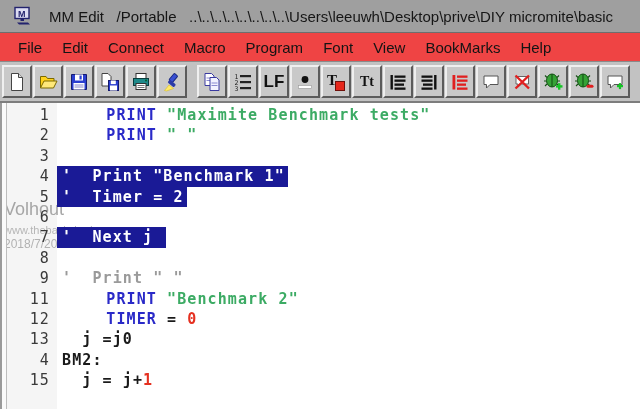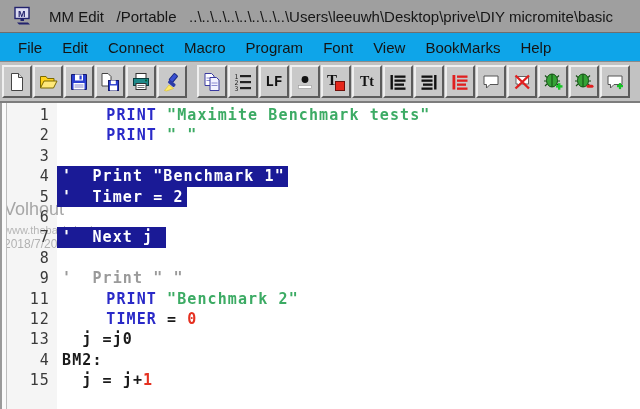--- a/index.html
+++ b/index.html
@@ -7,34 +7,34 @@
   .window{position:relative;width:640px;height:409px;overflow:hidden;
     font-family:"Liberation Sans",sans-serif;background:#fff;}
 
   
   .titlebar{height:33px;background:#9f9f9f;border-bottom:1px solid #6e6e6e;
     display:flex;align-items:center;padding-left:13px;}
   .appicon{width:20px;height:20px;margin-right:16px;flex:0 0 auto;}
   .title-text{font-size:15px;color:#161616;white-space:pre;overflow:hidden;}
 
   
-  .menubar{height:28px;background:#0ea5e9;display:flex;align-items:center;
+  .menubar{height:28px;background:#ef4444;display:flex;align-items:center;
     padding-left:8px;font-size:15px;color:#141414;}
   .menu-item{padding:0 10px;cursor:default;}
 
   
   .toolbar{height:40px;background:#c2c2c2;border-top:1px solid #8a8a8a;
     display:flex;align-items:center;padding-left:2px;overflow:hidden;}
   .tbtn{width:30px;height:33px;flex:0 0 auto;margin-right:1px;background:#c9c9c9;
     border-top:2px solid #efefef;border-left:2px solid #efefef;
     border-right:2px solid #5c5c5c;border-bottom:2px solid #5c5c5c;
     display:flex;align-items:center;justify-content:center;padding:0;}
   .tsep{width:9px;flex:0 0 auto;}
   .tico{font-family:"Liberation Serif",serif;font-weight:bold;color:#111;font-size:12px;line-height:1;}
-  .tico.lf{font-family:Liberation Mono, monospace;font-size:14px;}
+  .tico.lf{font-family:Liberation Sans, sans-serif;font-size:17px;}
   .t-red{position:relative;width:20px;height:20px;}
   .t-red .T{position:absolute;left:1px;top:0;font-family:"Liberation Serif",serif;
     font-weight:bold;font-size:15px;color:#111;}
   .t-red .sq{position:absolute;right:1px;bottom:1px;width:10px;height:10px;
     background:#e6281c;border:1px solid #70100a;}
 
   
   .editor{position:absolute;left:0;top:101px;right:0;bottom:0;background:#fff;
     border-top:2px solid #7d7d7d;}
   .leftedge{position:absolute;left:0;top:0;bottom:0;width:7px;background:#fafafa;

